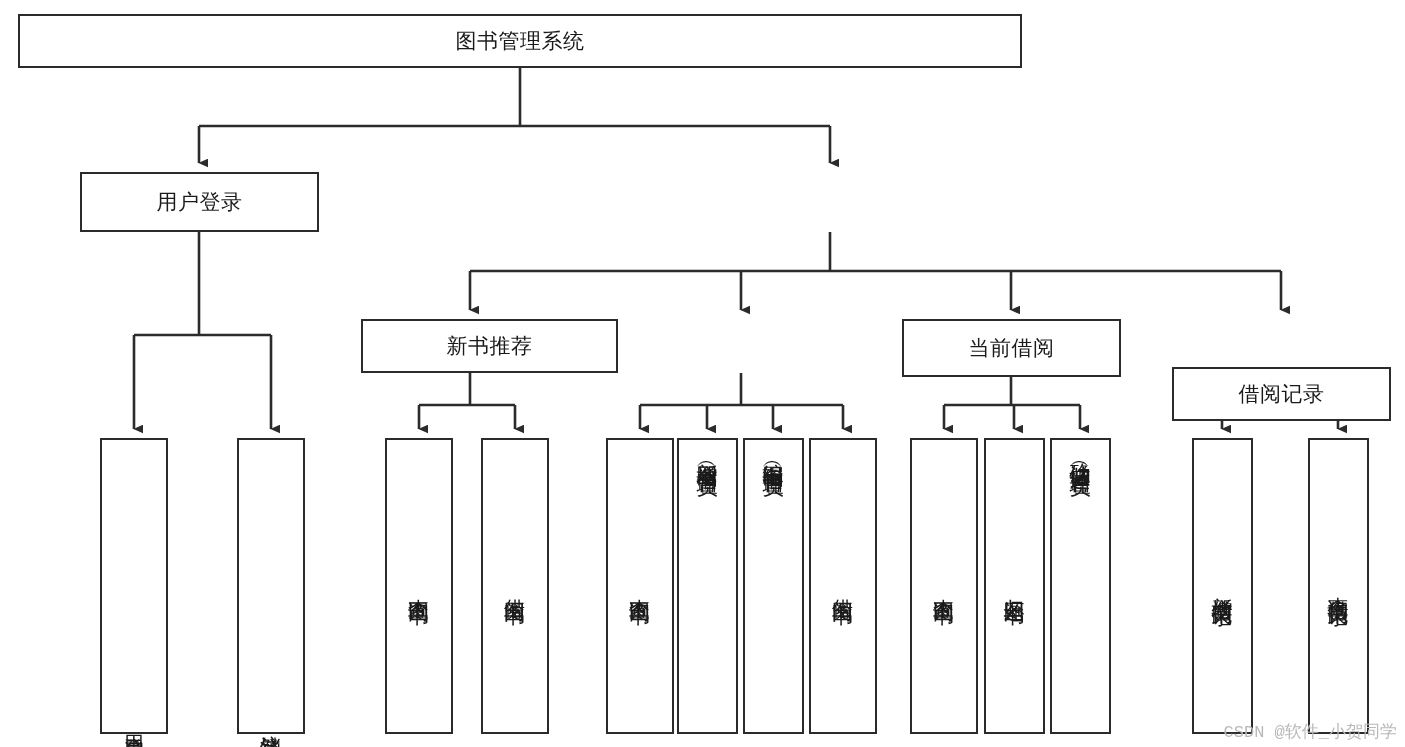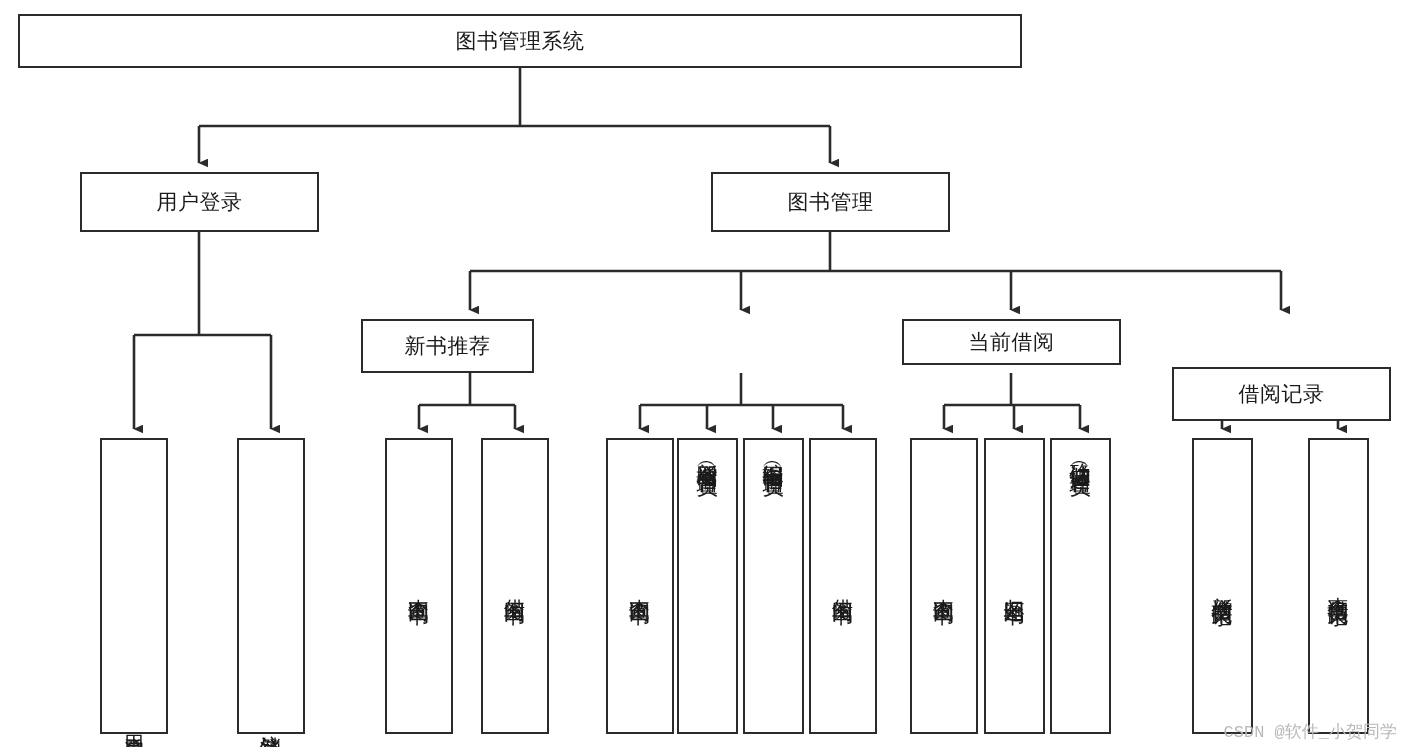--- a/index.html
+++ b/index.html
@@ -130,28 +130,25 @@
     </g>
   </svg>
 
   <div class="node h" style="left:18px; top:14px; width:1004px; height:54px;align-items:center;">
     <span class="node-label">图书管理系统</span>
   </div>
 
   <div class="node h" style="left:80px; top:172px; width:239px; height:60px;">
     <span class="node-label">用户登录</span>
   </div>
-  <div class="node h" style="left:711px; top:172px; width:239px; height:60px;">
-    <span class="node-label">图书管理</span>
-  </div>
 
-  <div class="node h" style="left:361px; top:319px; width:173px; height:54px;">
+  <div class="node h" style="left:361px; top:319px; width:257px; height:54px;">
     <span class="node-label">新书推荐</span>
   </div>
-  <div class="node h" style="left:902px; top:319px; width:219px; height:46px;">
+  <div class="node h" style="left:902px; top:319px; width:219px; height:58px;">
     <span class="node-label">当前借阅</span>
   </div>
   <div class="node h" style="left:1172px; top:319px; width:219px; height:54px;margin-top:48px;">
     <span class="node-label">借阅记录</span>
   </div>
 
   <div class="node v bottomal" style="left:100px; top:438px; width:68px; height:296px;">
     <span class="node-label">用户登录</span>
   </div>
   <div class="node v bottomal" style="left:237px; top:438px; width:68px; height:296px;">

